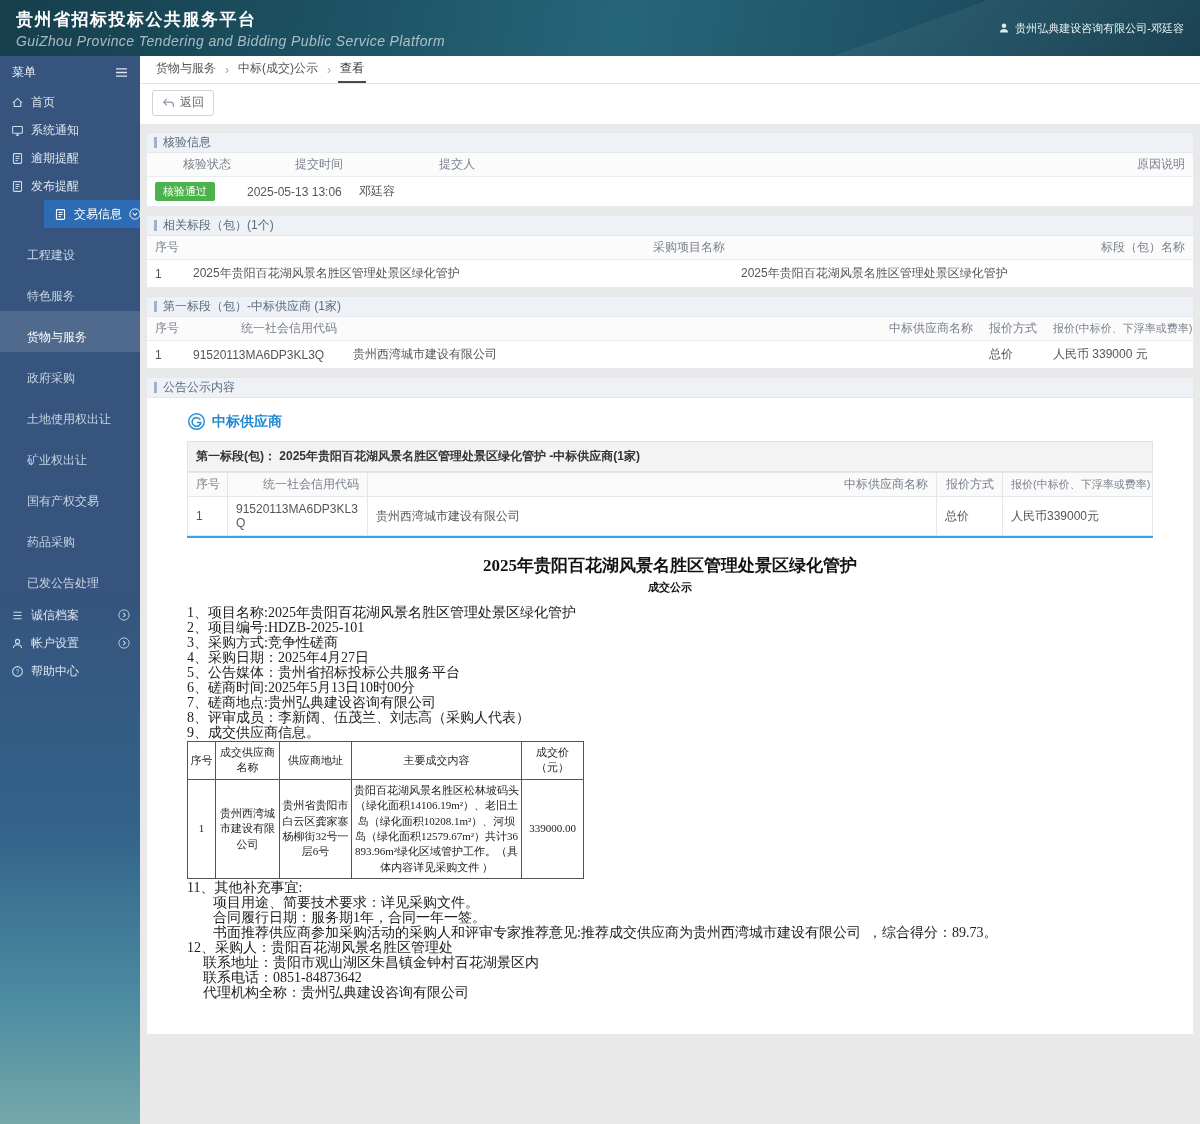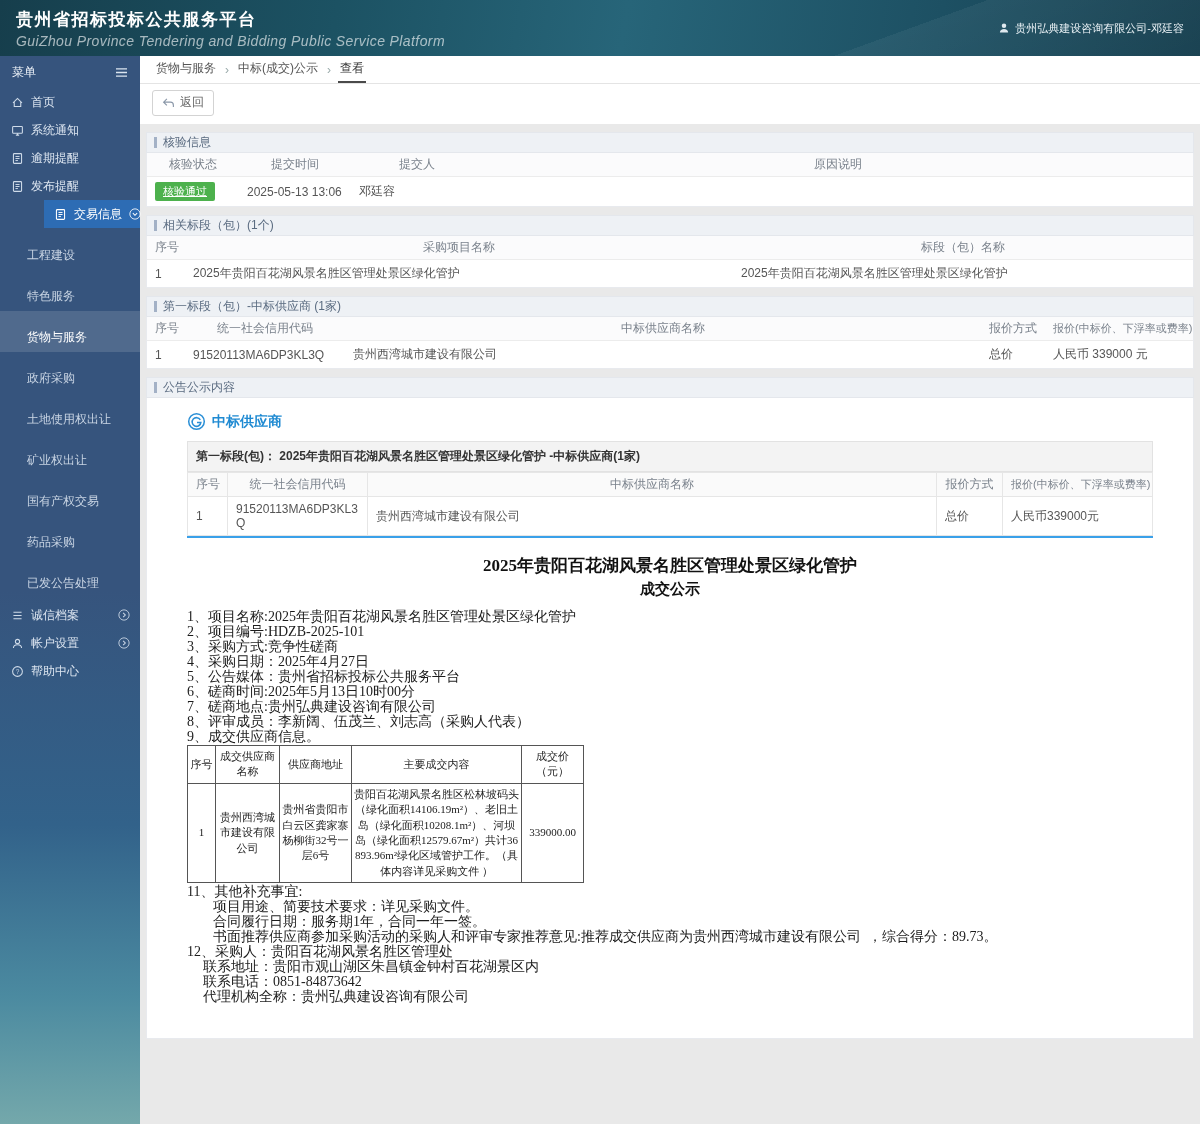--- a/index.html
+++ b/index.html
@@ -47,41 +47,41 @@
     border-radius:3px; padding:3px 9px 4px; font-size:12px; color:#666; cursor:pointer; font-family:inherit; }
 
   .content { flex:1; overflow:hidden; padding-bottom:10px; }
   .panel { margin:8px 6px 0; }
   .panel-head { background:#eef1f5; border:1px solid #e4e7ec; height:21px; display:flex; align-items:center;
     gap:6px; padding:0 7px; color:#5a6b80; }
   .marker { width:3px; height:11px; background:#a3b1c6; }
   .panel-body { background:#fff; border:1px solid #e8eaee; border-top:none; }
 
   table { width:100%; border-collapse:collapse; color:#666; font-size:12px; table-layout:fixed; }
-  th { font-weight:normal; text-align:center; padding:3px 8px; background:#fbfbfc; border-bottom:1px solid #ececec; color:#7a828c; white-space:nowrap; overflow:hidden; }
+  th { font-weight:normal; text-align:right; padding:3px 8px; background:#fbfbfc; border-bottom:1px solid #ececec; color:#7a828c; white-space:nowrap; overflow:hidden; }
   td { padding:5px 8px; color:#555; word-break:break-all; }
   .grid tbody td { border-bottom:none; }
-  .badge-pass { display:inline-block; background:#4db14d; color:#fff; font-size:11px; padding:2px 8px; border-radius:2px;text-decoration:underline; }
+  .badge-pass { display:inline-block; background:#4db14d; color:#fff; font-size:11px; padding:2px 8px; border-radius:2px; }
 
   .kv td { border-bottom:1px solid #f0f0f0; padding:8px; }
   .kv tr:last-child td { border-bottom:none; }
   .kv .k { text-align:right; color:#999; }
 
   .price-th { font-size:11px; }
 
   
   .doc { padding:12px 40px 34px; color:#222; }
   .supplier-heading { display:flex; align-items:center; gap:6px; color:#1f8ad2; font-size:14px; font-weight:bold; margin:2px 0 10px; }
   .bar-title { background:#f3f3f3; border:1px solid #e2e2e2; font-weight:bold; font-size:12px; color:#333; padding:6px 8px; }
   .doc-table th, .doc-table td { border:1px solid #e6e6e6; }
   .doc-table th { background:#fafafa; }
   .blue-line { height:2px; background:#3aa0e9; }
   .doc-title { text-align:center; font-size:17px; font-weight:bold; color:#111; margin:16px 0 3px;
     font-family:"Liberation Serif","DejaVu Serif",serif; }
-  .doc-subtitle { text-align:center; font-size:15px; font-weight:bold; color:#111; margin-bottom:10px;
+  .doc-subtitle { text-align:center; font-size:11px; font-weight:bold; color:#111; margin-bottom:10px;
     font-family:"Liberation Serif","DejaVu Serif",serif; }
   .doc-lines { font-family:"Liberation Serif","DejaVu Serif",serif; }
   .doc-line { font-size:14px; color:#1c1c1c; line-height:15px; white-space:pre-wrap; }
   .doc-line.indent-1 { padding-left:16px; }
   .doc-line.indent-2 { padding-left:26px; }
 
   .info-table { width:396px; border-collapse:collapse; table-layout:fixed; font-size:11px; color:#1c1c1c;
     margin:1px 0; font-family:"Liberation Serif","DejaVu Serif",serif; }
   .info-table th, .info-table td { border:1px solid #555; text-align:center; padding:3px 2px;
     background:#fff; color:#1c1c1c; font-weight:normal; line-height:1.4; white-space:normal; word-break:break-all; }

